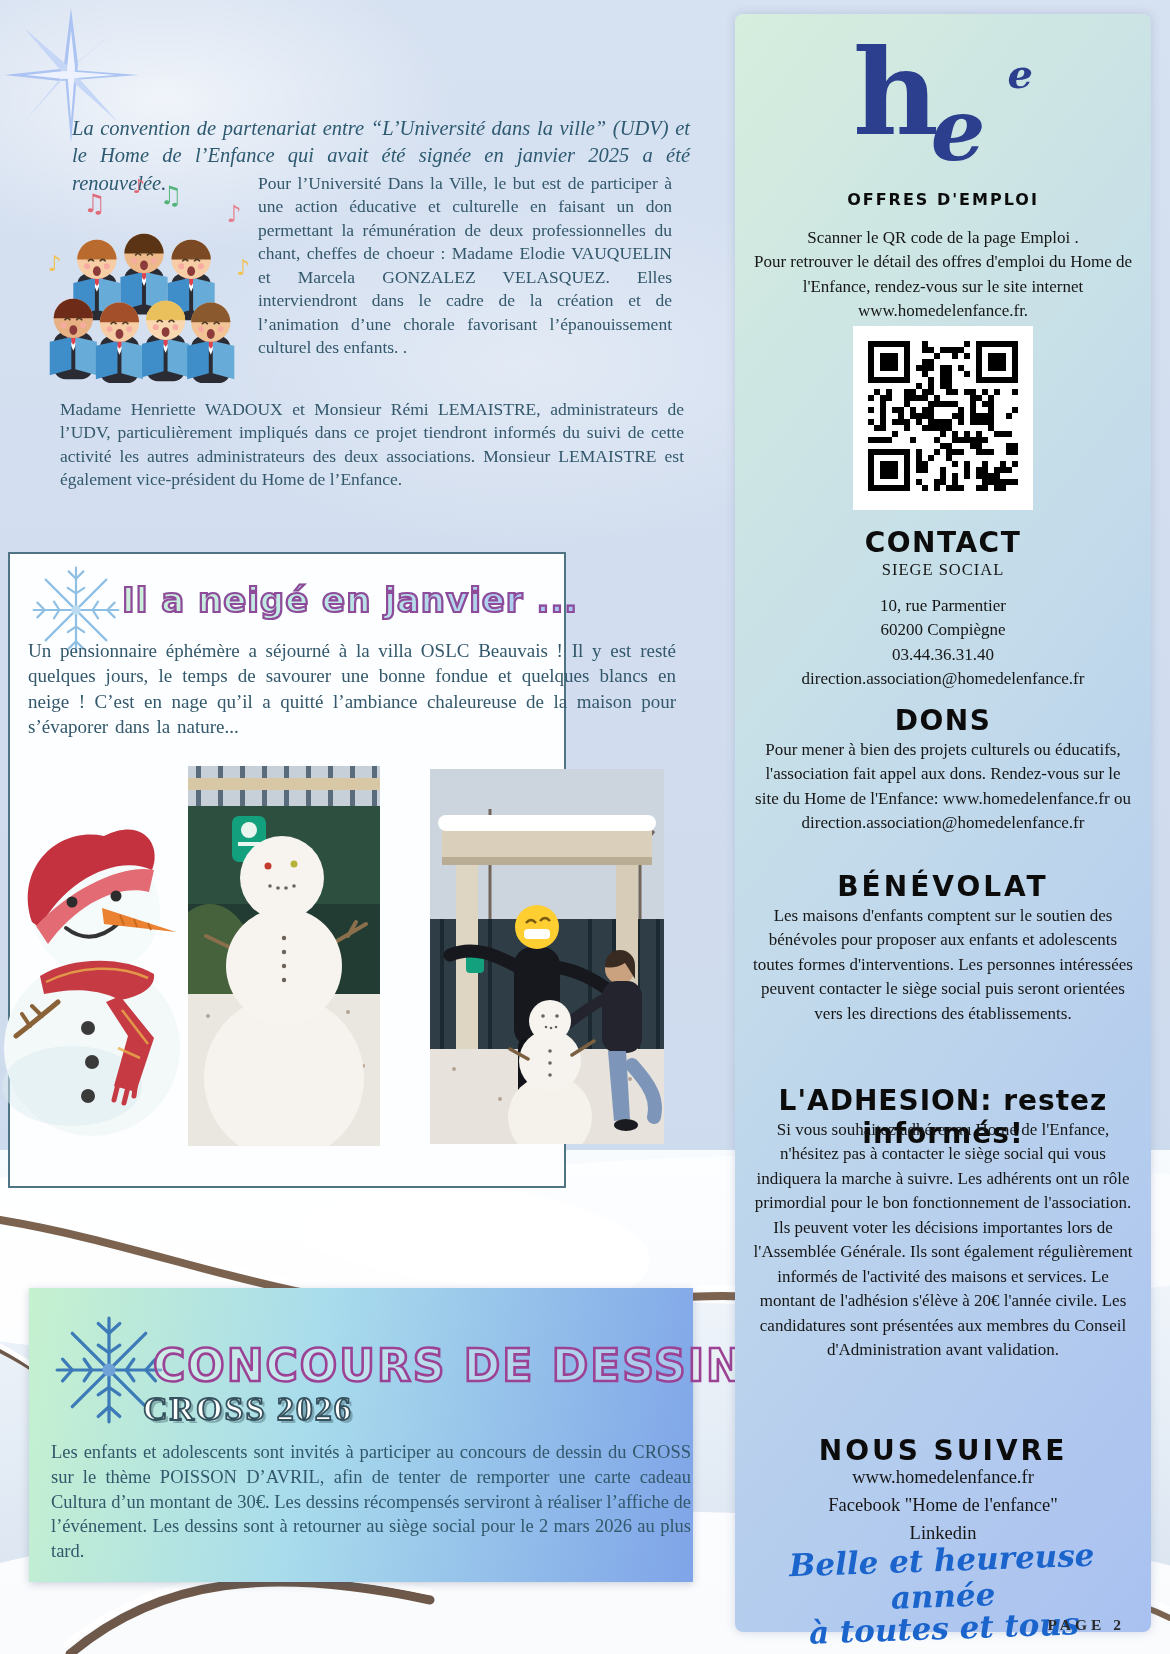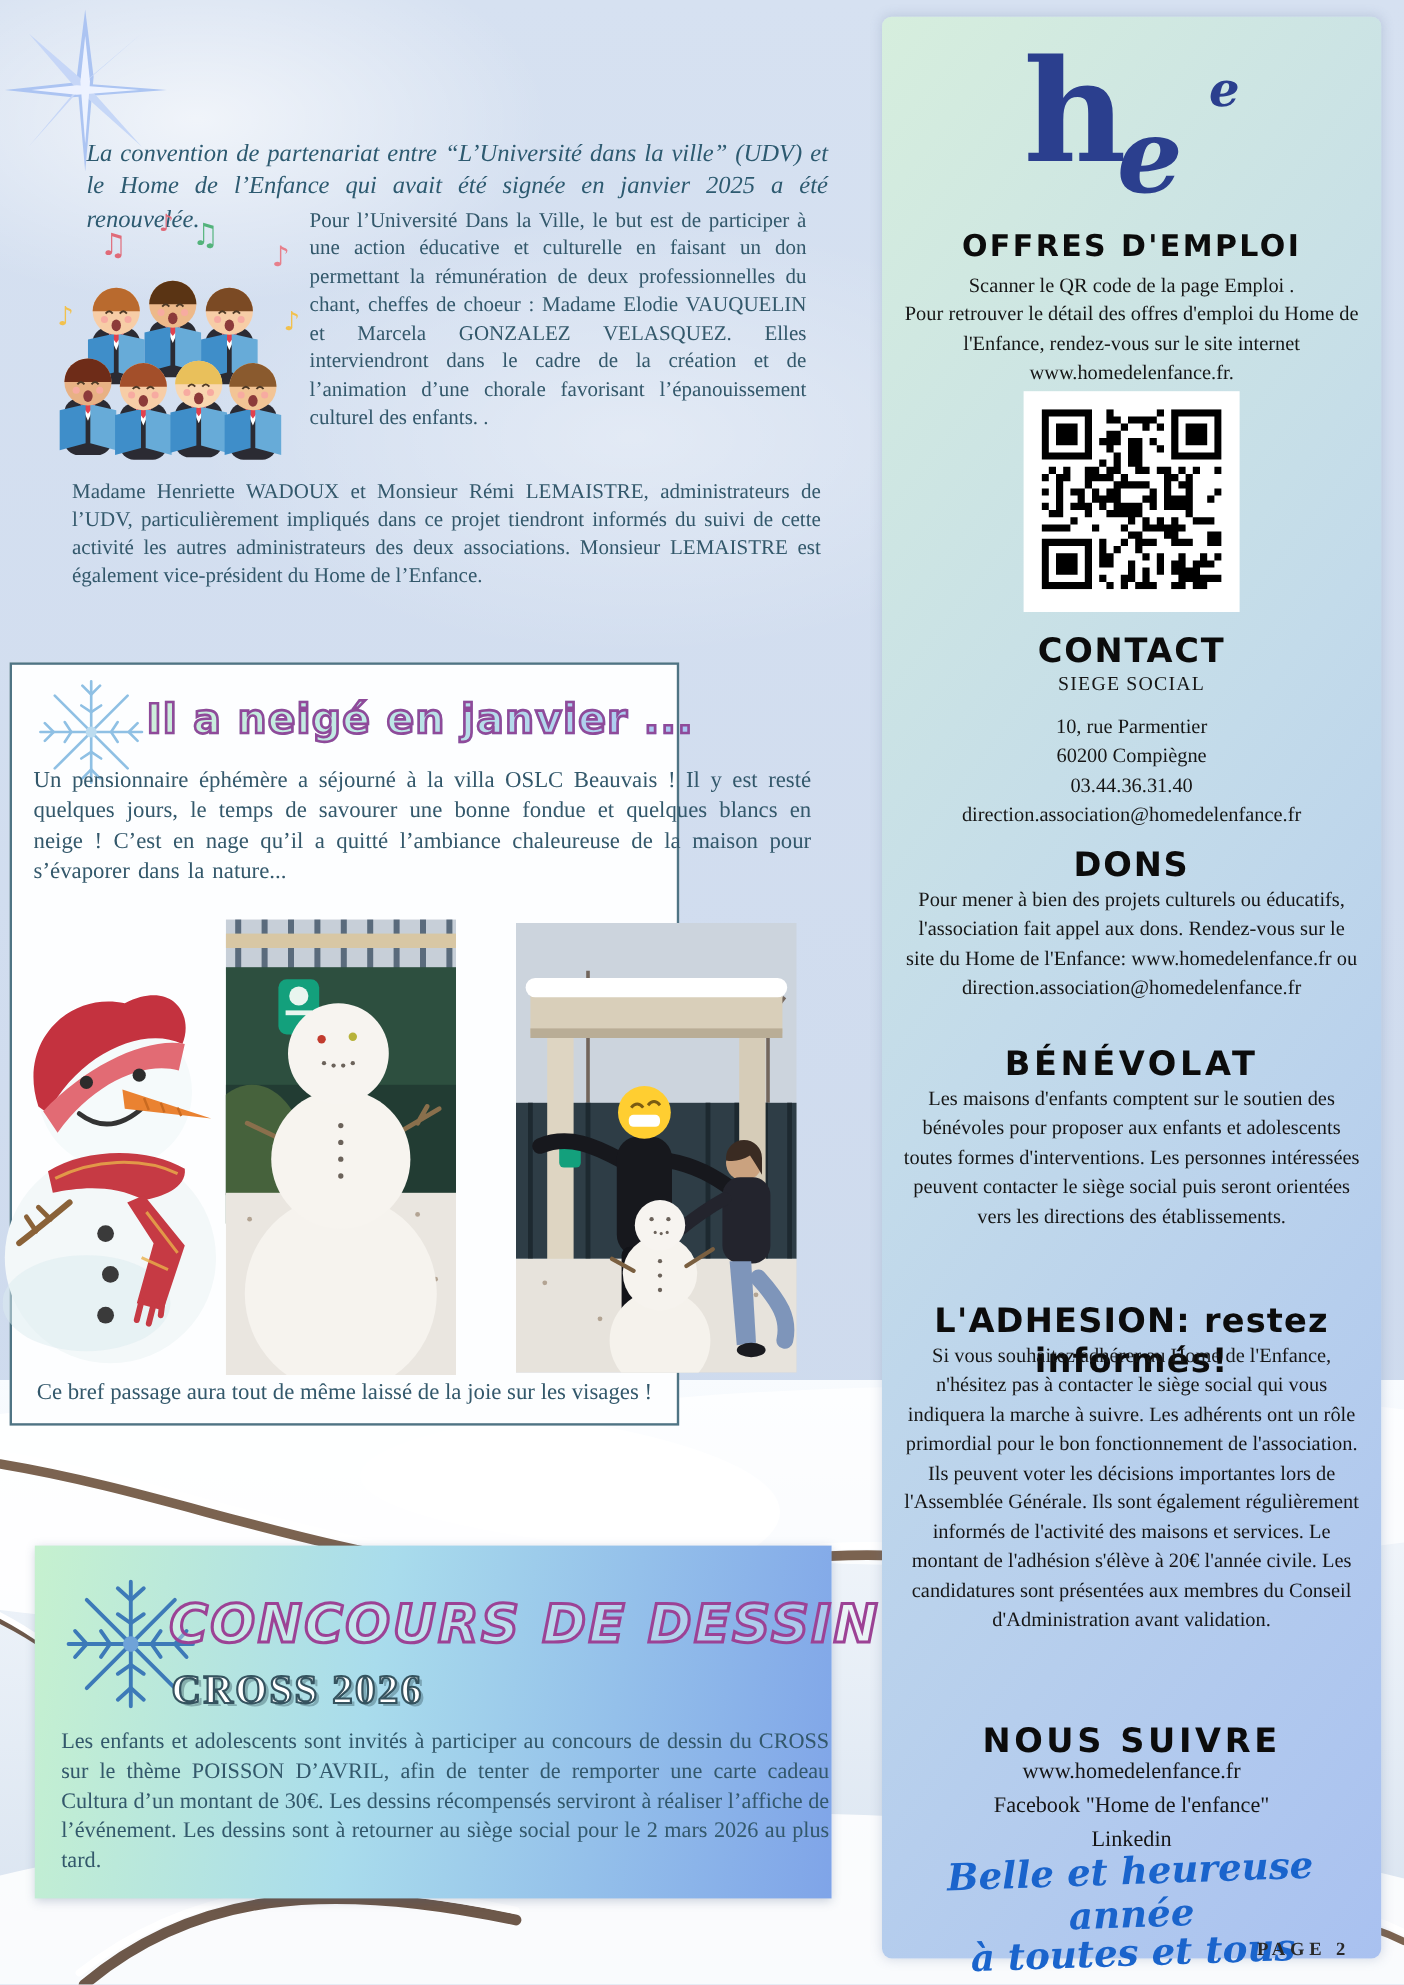--- a/index.html
+++ b/index.html
@@ -15,21 +15,21 @@
 
   
   .h-sans{font-family:"DejaVu Sans",sans-serif;font-weight:bold;color:#0c0c0c;text-align:center;margin:0;}
   .bubble{font-family:"DejaVu Sans",sans-serif;font-weight:bold;letter-spacing:1px;
     -webkit-text-stroke:2.2px #8f4a9a;color:#bfe4e8;margin:0;white-space:nowrap;}
   @supports (-webkit-background-clip: text){
     .bubble{background-image:linear-gradient(92deg,#cdeeda 0%,#bfeae4 38%,#a9c6f3 100%);
       -webkit-background-clip:text;background-clip:text;-webkit-text-fill-color:transparent;}
   }
   .outline-title{font-family:"DejaVu Sans",sans-serif;font-weight:bold;letter-spacing:2px;
-    color:rgba(235,248,242,.38);-webkit-text-stroke:2.6px #9c4295;margin:0;white-space:nowrap;font-style:italic;}
+    color:rgba(235,248,242,.38);-webkit-text-stroke:2.6px #9c4295;margin:12px;white-space:nowrap;}
   .cross-title{font-family:Liberation Serif, serif;font-weight:bold;letter-spacing:2px;color:#fff;
     -webkit-text-stroke:1.8px #35535f;text-shadow:3px 3px 0 rgba(53,83,95,.38);margin:0;white-space:nowrap;}
 
   
   .teal{color:#33586b;}
   .intro{font-style:italic;font-size:20.5px;line-height:1.34;text-align:justify;color:#2d5a70;margin:17px;}
   .para{font-size:17.5px;line-height:1.34;text-align:justify;margin:0;font-family:Liberation Serif, serif;}
   .caption{font-size:19px;text-align:center;margin:0;color:#33586b;}
 
   
@@ -347,21 +347,20 @@
           <circle cx="116" cy="258" r="1.3"></circle>
             <circle cx="121" cy="259" r="1.3"></circle>
             <circle cx="126" cy="258" r="1.3"></circle>
           <circle cx="120" cy="282" r="1.8"></circle>
             <circle cx="120" cy="294" r="1.8"></circle>
             <circle cx="120" cy="306" r="1.8"></circle>
         </g>
       </svg>
     </div>
 
-    <p class="abs caption" style="left:0;top:596px;width:100%">Ce bref passage aura tout de même laissé de la joie sur les visages !</p>
   </section>
 
   <section class="abs concours-card">
     <svg class="abs" style="left:26px;top:28px" width="108" height="108" viewBox="0 0 100 100">
       <g stroke="#3d7ab8" stroke-width="3" fill="none" stroke-linecap="round">
         <path d="M50 2 V98 M2 50 H98 M16 16 L84 84 M84 16 L16 84"></path>
         <path d="M50 16 L40 7 M50 16 L60 7 M50 84 L40 93 M50 84 L60 93 M16 50 L7 40 M16 50 L7 60 M84 50 L93 40 M84 50 L93 60"></path>
         <path d="M50 34 L40 27 M50 34 L60 27 M50 66 L40 73 M50 66 L60 73 M34 50 L27 40 M34 50 L27 60 M66 50 L73 40 M66 50 L73 60"></path>
       </g>
       <circle cx="50" cy="50" r="6" fill="#6fa3d8"></circle>
@@ -370,21 +369,21 @@
     <h3 class="abs cross-title" style="left:114px;top:102px;font-size:34px">CROSS 2026</h3>
     <p class="abs para teal" style="left:22px;top:152px;width:640px;font-size:18.5px">Les enfants et adolescents sont invités à participer au concours de dessin du CROSS sur le thème POISSON D’AVRIL, afin de tenter de remporter  une carte cadeau Cultura d’un montant de 30€.  Les dessins récompensés serviront à réaliser l’affiche de l’événement. Les dessins sont à retourner au siège social pour le 2 mars 2026 au plus tard.</p>
   </section>
 
   <aside class="abs sidebar">
 
     <div class="sb logo">
       <span class="lh">h</span><span class="le">e</span><span class="lsup">e</span>
     </div>
 
-    <h3 class="sb h-sans" style="top:176px;font-size:25px;letter-spacing:2px">OFFRES D'EMPLOI</h3>
+    <h3 class="sb h-sans" style="top:176px;font-size:16px;letter-spacing:2px">OFFRES D'EMPLOI</h3>
     <div class="sb" style="top:212px">
       <p>Scanner le QR code de la page Emploi .</p>
       <p>Pour retrouver le détail des offres d'emploi du Home de l'Enfance, rendez-vous sur le site internet www.homedelenfance.fr.</p>
     </div>
 
     <div class="abs qr-wrap">
       <svg id="qr-svg" style="margin:15px" width="150" height="150" viewBox="0 0 150 150">
           <path d="M54 0h6v6h-6zM96 0h6v6h-6zM54 6h6v6h-6zM60 6h6v6h-6zM72 6h6v6h-6zM78 6h6v6h-6zM84 6h6v6h-6zM90 6h6v6h-6zM66 12h6v6h-6zM84 12h6v6h-6zM96 12h6v6h-6zM54 18h6v6h-6zM60 18h6v6h-6zM48 24h6v6h-6zM54 24h6v6h-6zM60 24h6v6h-6zM72 24h6v6h-6zM78 24h6v6h-6zM90 24h6v6h-6zM54 30h6v6h-6zM72 30h6v6h-6zM78 30h6v6h-6zM96 30h6v6h-6zM60 36h6v6h-6zM72 36h6v6h-6zM78 36h6v6h-6zM48 42h6v6h-6zM60 42h6v6h-6zM72 42h6v6h-6zM78 42h6v6h-6zM6 48h6v6h-6zM18 48h6v6h-6zM36 48h6v6h-6zM42 48h6v6h-6zM54 48h6v6h-6zM60 48h6v6h-6zM78 48h6v6h-6zM84 48h6v6h-6zM96 48h6v6h-6zM102 48h6v6h-6zM114 48h6v6h-6zM126 48h6v6h-6zM144 48h6v6h-6zM0 54h6v6h-6zM12 54h6v6h-6zM18 54h6v6h-6zM36 54h6v6h-6zM42 54h6v6h-6zM48 54h6v6h-6zM54 54h6v6h-6zM66 54h6v6h-6zM102 54h6v6h-6zM108 54h6v6h-6zM120 54h6v6h-6zM12 60h6v6h-6zM36 60h6v6h-6zM60 60h6v6h-6zM66 60h6v6h-6zM72 60h6v6h-6zM78 60h6v6h-6zM84 60h6v6h-6zM102 60h6v6h-6zM114 60h6v6h-6zM120 60h6v6h-6zM0 66h6v6h-6zM12 66h6v6h-6zM24 66h6v6h-6zM30 66h6v6h-6zM42 66h6v6h-6zM54 66h6v6h-6zM60 66h6v6h-6zM90 66h6v6h-6zM102 66h6v6h-6zM120 66h6v6h-6zM144 66h6v6h-6zM12 72h6v6h-6zM30 72h6v6h-6zM42 72h6v6h-6zM48 72h6v6h-6zM54 72h6v6h-6zM60 72h6v6h-6zM84 72h6v6h-6zM90 72h6v6h-6zM102 72h6v6h-6zM108 72h6v6h-6zM114 72h6v6h-6zM120 72h6v6h-6zM138 72h6v6h-6zM0 78h6v6h-6zM12 78h6v6h-6zM24 78h6v6h-6zM30 78h6v6h-6zM36 78h6v6h-6zM48 78h6v6h-6zM60 78h6v6h-6zM66 78h6v6h-6zM72 78h6v6h-6zM78 78h6v6h-6zM90 78h6v6h-6zM102 78h6v6h-6zM108 78h6v6h-6zM114 78h6v6h-6zM120 78h6v6h-6zM6 84h6v6h-6zM12 84h6v6h-6zM36 84h6v6h-6zM54 84h6v6h-6zM60 84h6v6h-6zM66 84h6v6h-6zM72 84h6v6h-6zM78 84h6v6h-6zM120 84h6v6h-6zM24 90h6v6h-6zM72 90h6v6h-6zM84 90h6v6h-6zM96 90h6v6h-6zM108 90h6v6h-6zM126 90h6v6h-6zM132 90h6v6h-6zM138 90h6v6h-6zM0 96h6v6h-6zM6 96h6v6h-6zM12 96h6v6h-6zM18 96h6v6h-6zM42 96h6v6h-6zM66 96h6v6h-6zM84 96h6v6h-6zM90 96h6v6h-6zM96 96h6v6h-6zM102 96h6v6h-6zM108 96h6v6h-6zM114 96h6v6h-6zM72 102h6v6h-6zM78 102h6v6h-6zM102 102h6v6h-6zM108 102h6v6h-6zM138 102h6v6h-6zM144 102h6v6h-6zM48 108h6v6h-6zM66 108h6v6h-6zM78 108h6v6h-6zM84 108h6v6h-6zM90 108h6v6h-6zM108 108h6v6h-6zM114 108h6v6h-6zM120 108h6v6h-6zM138 108h6v6h-6zM144 108h6v6h-6zM48 114h6v6h-6zM60 114h6v6h-6zM78 114h6v6h-6zM48 120h6v6h-6zM54 120h6v6h-6zM84 120h6v6h-6zM96 120h6v6h-6zM114 120h6v6h-6zM132 120h6v6h-6zM144 120h6v6h-6zM48 126h6v6h-6zM54 126h6v6h-6zM72 126h6v6h-6zM96 126h6v6h-6zM108 126h6v6h-6zM114 126h6v6h-6zM126 126h6v6h-6zM132 126h6v6h-6zM138 126h6v6h-6zM72 132h6v6h-6zM84 132h6v6h-6zM96 132h6v6h-6zM108 132h6v6h-6zM114 132h6v6h-6zM120 132h6v6h-6zM126 132h6v6h-6zM48 138h6v6h-6zM66 138h6v6h-6zM72 138h6v6h-6zM84 138h6v6h-6zM114 138h6v6h-6zM120 138h6v6h-6zM126 138h6v6h-6zM132 138h6v6h-6zM138 138h6v6h-6zM144 138h6v6h-6zM54 144h6v6h-6zM66 144h6v6h-6zM78 144h6v6h-6zM84 144h6v6h-6zM90 144h6v6h-6zM108 144h6v6h-6zM114 144h6v6h-6zM126 144h6v6h-6zM132 144h6v6h-6zM0 0h42v42h-42z M6 6h30v30h-30z M12 12h18v18h-18zM108 0h42v42h-42z M114 6h30v30h-30z M120 12h18v18h-18zM0 108h42v42h-42z M6 114h30v30h-30z M12 120h18v18h-18z" fill="#000" fill-rule="evenodd"></path>
         </svg>
     </div>

